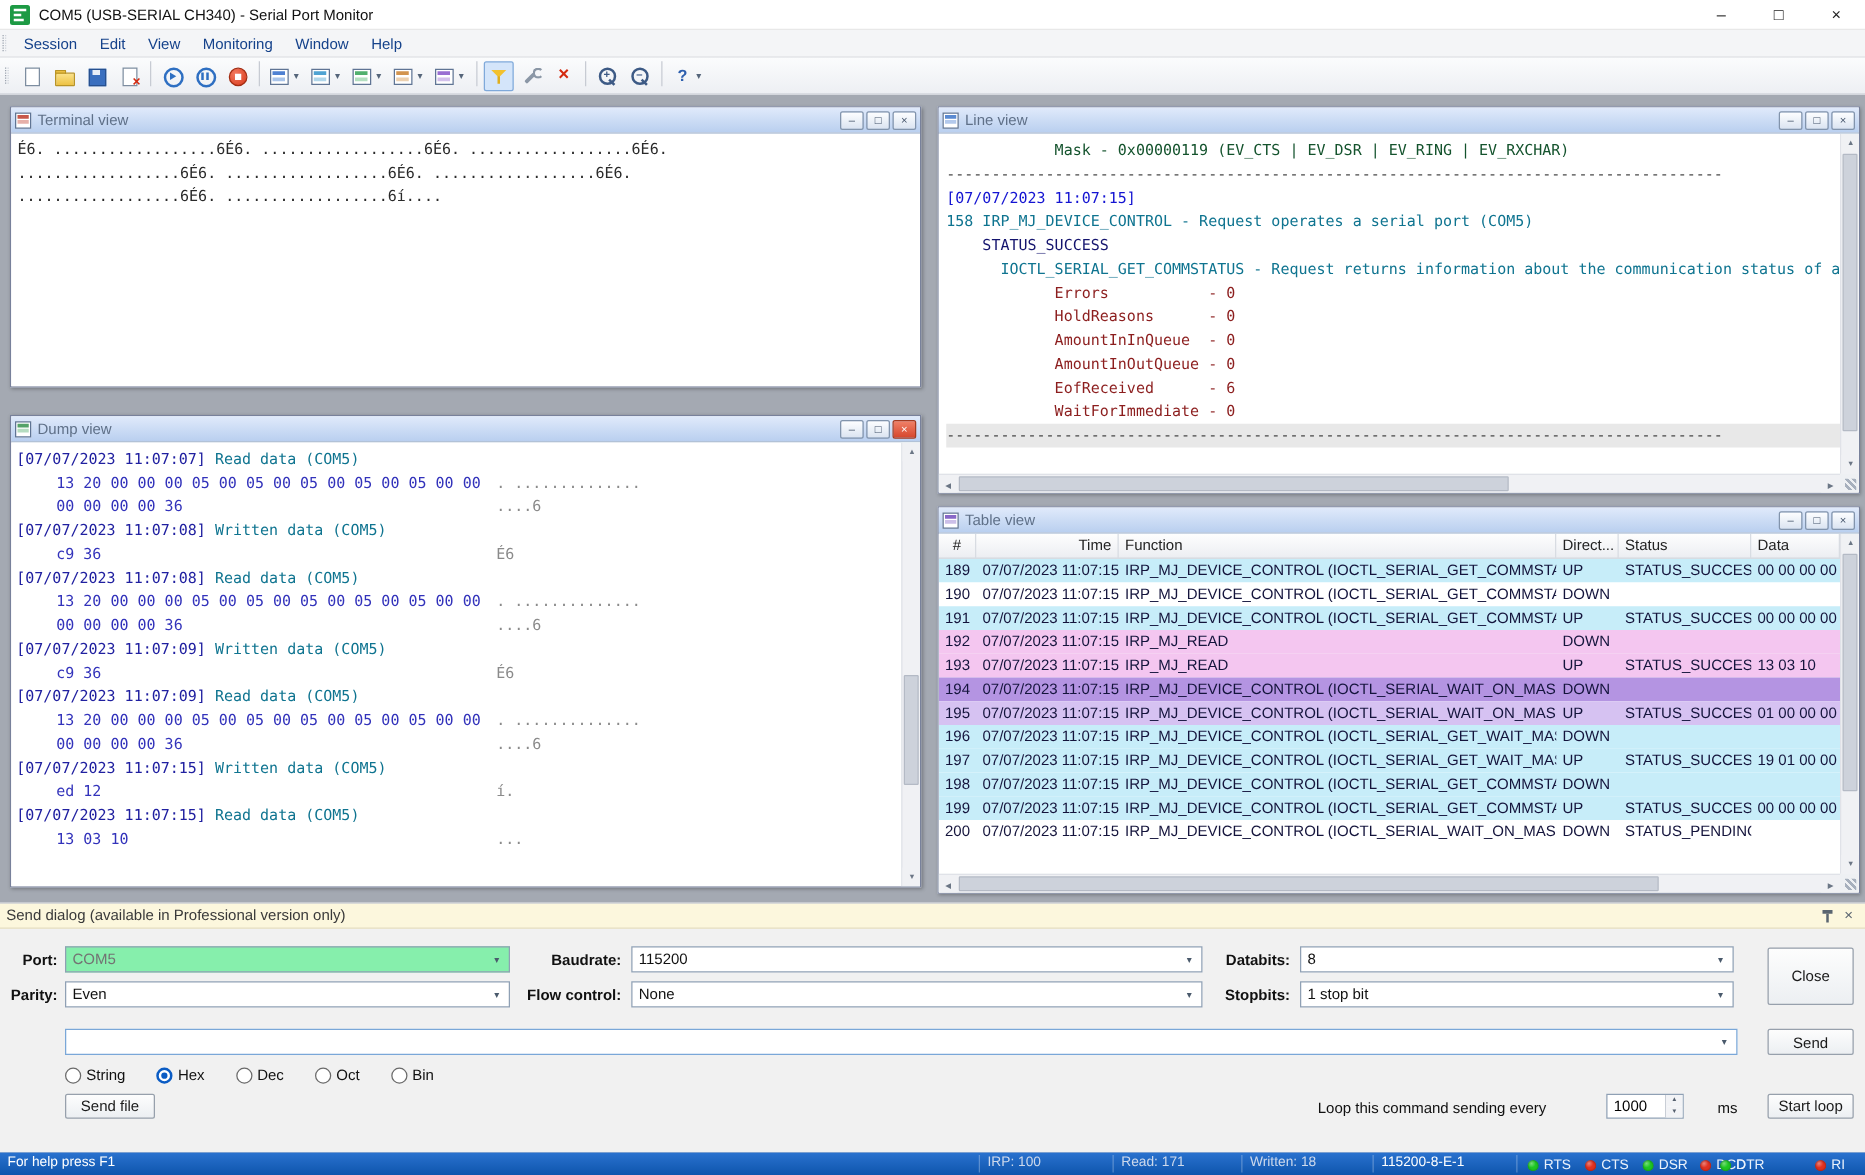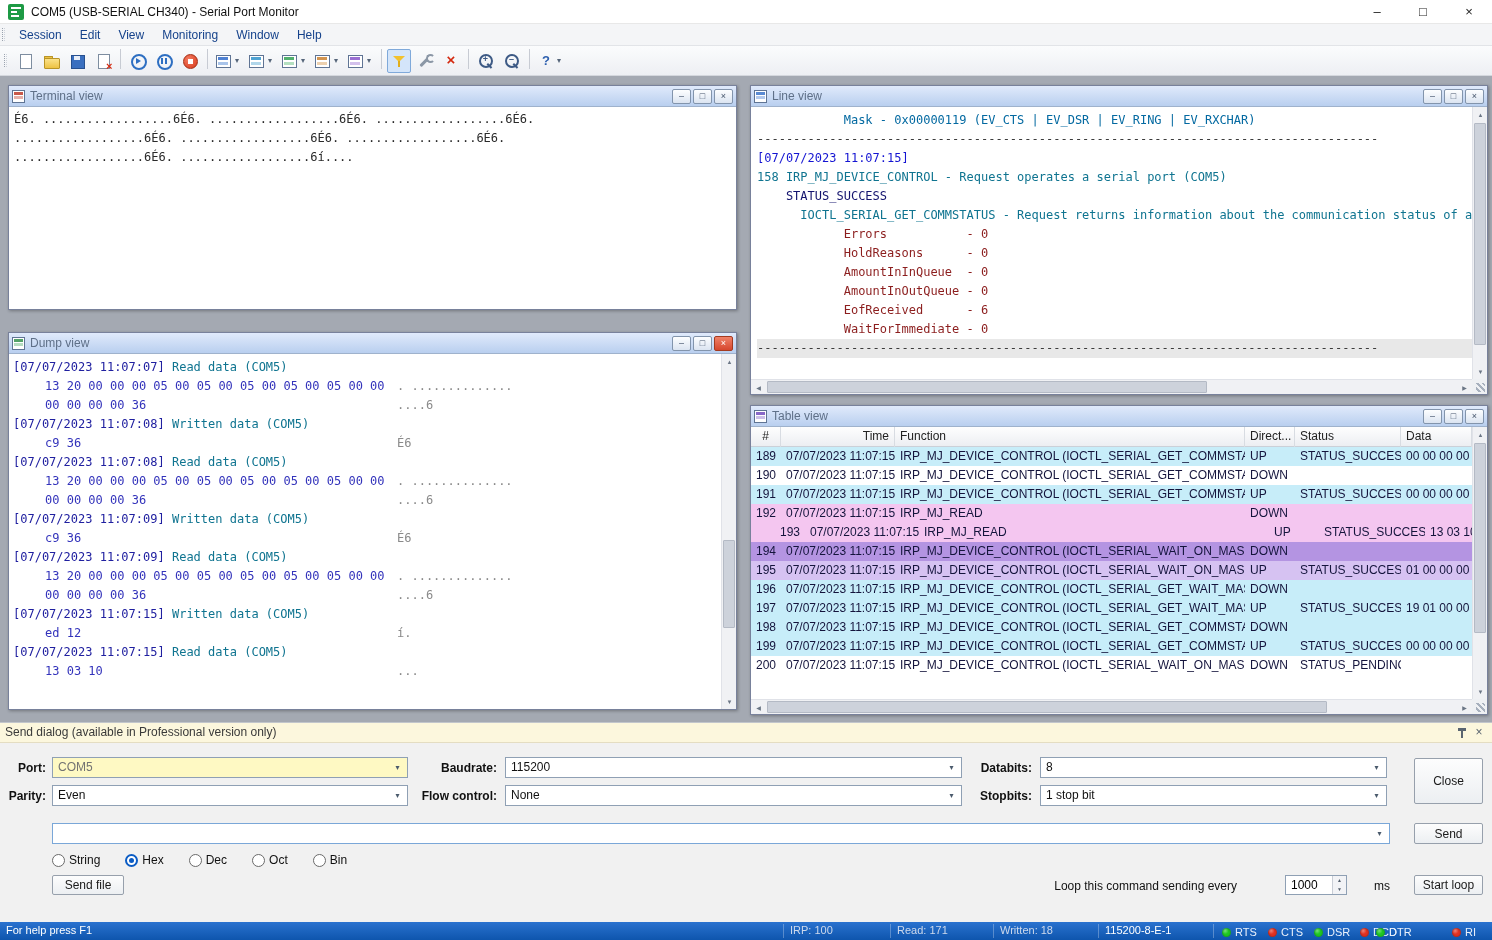--- a/index.html
+++ b/index.html
@@ -70,21 +70,21 @@
   .picon-table::after{background:#8868c8;box-shadow:0 4px 0 #ccbfe8}
   .ptext{color:#5f7088}
   .pbtns{margin-left:auto;display:flex;gap:2px}
   .pbtn{width:19px;height:15px;border:1px solid #8294ac;border-radius:2px;background:linear-gradient(#fdfeff,#dbe4f1);display:flex;align-items:center;justify-content:center;font-size:9px;line-height:1;color:#43536a}
   .pbtn.red{background:linear-gradient(#f08168,#d6472e);border-color:#a33a20;color:#fff}
   .pbody{position:absolute;left:0;top:21px;right:0;bottom:0;background:#fff;overflow:hidden}
 
   .term-line,.lv-line,.d-head,.d-row{white-space:pre;font-family:"DejaVu Sans Mono",monospace;font-size:12px;line-height:19px}
   #terminal-content{padding:3px 5px;color:#2a2a2a}
   #lineview-content{position:absolute;left:0;top:0;right:15px;bottom:15px;padding:4px 0 0 6px;overflow:hidden}
-  .lv-mask{color:#0369a1}.lv-sep{color:#3c3c3c}.lv-time{color:#1414d2}.lv-irp{color:#0f7490}
+  .lv-mask{color:#14532d}.lv-sep{color:#3c3c3c}.lv-time{color:#1414d2}.lv-irp{color:#0f7490}
   .lv-status{color:#14146e}.lv-ioctl{color:#0f7490}.lv-param{color:#8c1e1e}
   .lv-selected{background:#e8e8e8}
   #dump-content{position:absolute;left:0;top:0;right:15px;bottom:0;padding:4px 0 0 4px;overflow:hidden}
   .d-time{color:#2020a0}.d-label{color:#0f7490}
   .d-row{position:relative;padding-left:32px}
   .d-hex{color:#3333bb}
   .d-ascii{position:absolute;left:384px;top:0;color:#8a8a8a}
 
   
   .vscroll{position:absolute;top:0;right:0;width:15px;background:#f0f1f4;border-left:1px solid #e0e2e8}
@@ -110,21 +110,21 @@
   .send-dialog{position:absolute;left:0;top:722px;width:1492px;height:200px;background:#f1f1f1;border-top:1px solid #c2c6cc}
   .sd-header{position:absolute;left:0;top:0;width:100%;height:20px;background:#fcf7dd;border-bottom:1px solid #e4ddc2;color:#3a3a3a;line-height:19px;padding-left:5px}
   .pin-icon{position:absolute;right:24px;top:4px;width:12px;height:12px}
   .pin-icon::before{content:"";position:absolute;left:2px;top:1px;width:8px;height:3px;background:#5a6570}
   .pin-icon::after{content:"";position:absolute;left:5px;top:4px;width:2px;height:7px;background:#5a6570}
   .sd-close{position:absolute;right:6px;top:2px;width:14px;height:14px;color:#5a6570;font-size:12px;line-height:14px;text-align:center}
   .flabel{position:absolute;font-weight:bold;color:#111;text-align:right}
   .combo{position:absolute;height:21px;background:#fff;border:1px solid #8fa0b4;padding:2px 20px 0 5px;color:#111;overflow:hidden;white-space:nowrap}
   .combo .arrow{position:absolute;right:1px;top:0;bottom:0;width:17px;text-align:center;color:#4a5a6c;font-size:8px;line-height:19px}
   .combo .arrow::before{content:"▾"}
-  .combo.disabled{background:#fef9c3;color:#737373}
+  .combo.disabled{background:#86efac;color:#737373}
   .combo.cmd{border-color:#7aa7d8}
   .btn{position:absolute;border:1px solid #97a0ac;border-radius:2px;background:linear-gradient(#fdfdfd,#eceff2);display:flex;align-items:center;justify-content:center;color:#1a1a1a}
   .radio-group{position:absolute;left:52px;top:130px;display:flex;gap:25px;align-items:center}
   .radio-opt{display:inline-flex;align-items:center;gap:4px}
   .radio{width:13px;height:13px;border:1px solid #6a6a6a;border-radius:50%;background:#fff;position:relative;flex:none}
   .radio.checked{border:2px solid #0b5cc4}
   .radio.checked::after{content:"";position:absolute;left:2px;top:2px;width:5px;height:5px;border-radius:50%;background:#0b5cc4}
   .radio-label{color:#111}
   .spinner{position:absolute;left:1285px;top:152px;width:62px;height:20px;border:1px solid #8fa0b4;background:#fff}
   .spin-val{position:absolute;left:5px;top:2px}
@@ -354,21 +354,21 @@
             </div>
             <div class="tv-row bg-pink">
               <span class="tv-c" style="width: 30px; text-align: right;">192</span>
               <span class="tv-c" style="width: 114px;">07/07/2023 11:07:15</span>
               <span class="tv-c" style="width: 350px;">IRP_MJ_READ</span>
               <span class="tv-c" style="width: 50px;">DOWN</span>
               <span class="tv-c" style="width: 106px;"></span>
               <span class="tv-c" style="width: 71px;"></span>
             </div>
             <div class="tv-row bg-pink">
-              <span class="tv-c" style="width: 30px; text-align: right; margin-left: 24px;">193</span>
+              <span class="tv-c" style="width: 30px; text-align: right;">193</span>
               <span class="tv-c" style="width: 114px;">07/07/2023 11:07:15</span>
               <span class="tv-c" style="width: 350px;">IRP_MJ_READ</span>
               <span class="tv-c" style="width: 50px;">UP</span>
               <span class="tv-c" style="width: 106px;">STATUS_SUCCESS</span>
               <span class="tv-c" style="width: 71px;">13 03 10</span>
             </div>
             <div class="tv-row bg-violet">
               <span class="tv-c" style="width: 30px; text-align: right;">194</span>
               <span class="tv-c" style="width: 114px;">07/07/2023 11:07:15</span>
               <span class="tv-c" style="width: 350px;">IRP_MJ_DEVICE_CONTROL (IOCTL_SERIAL_WAIT_ON_MASK)</span>

